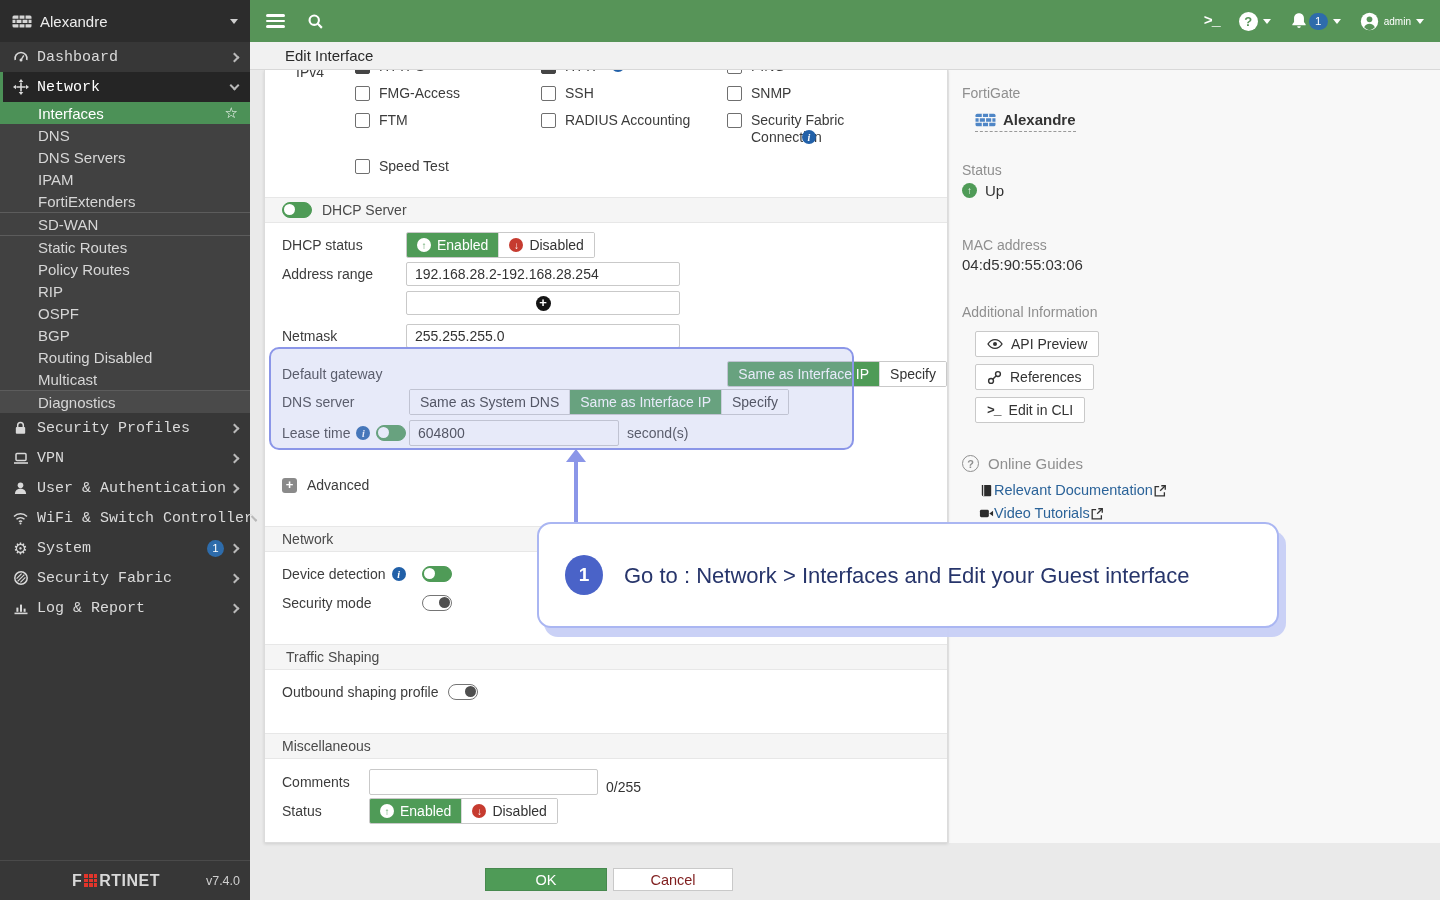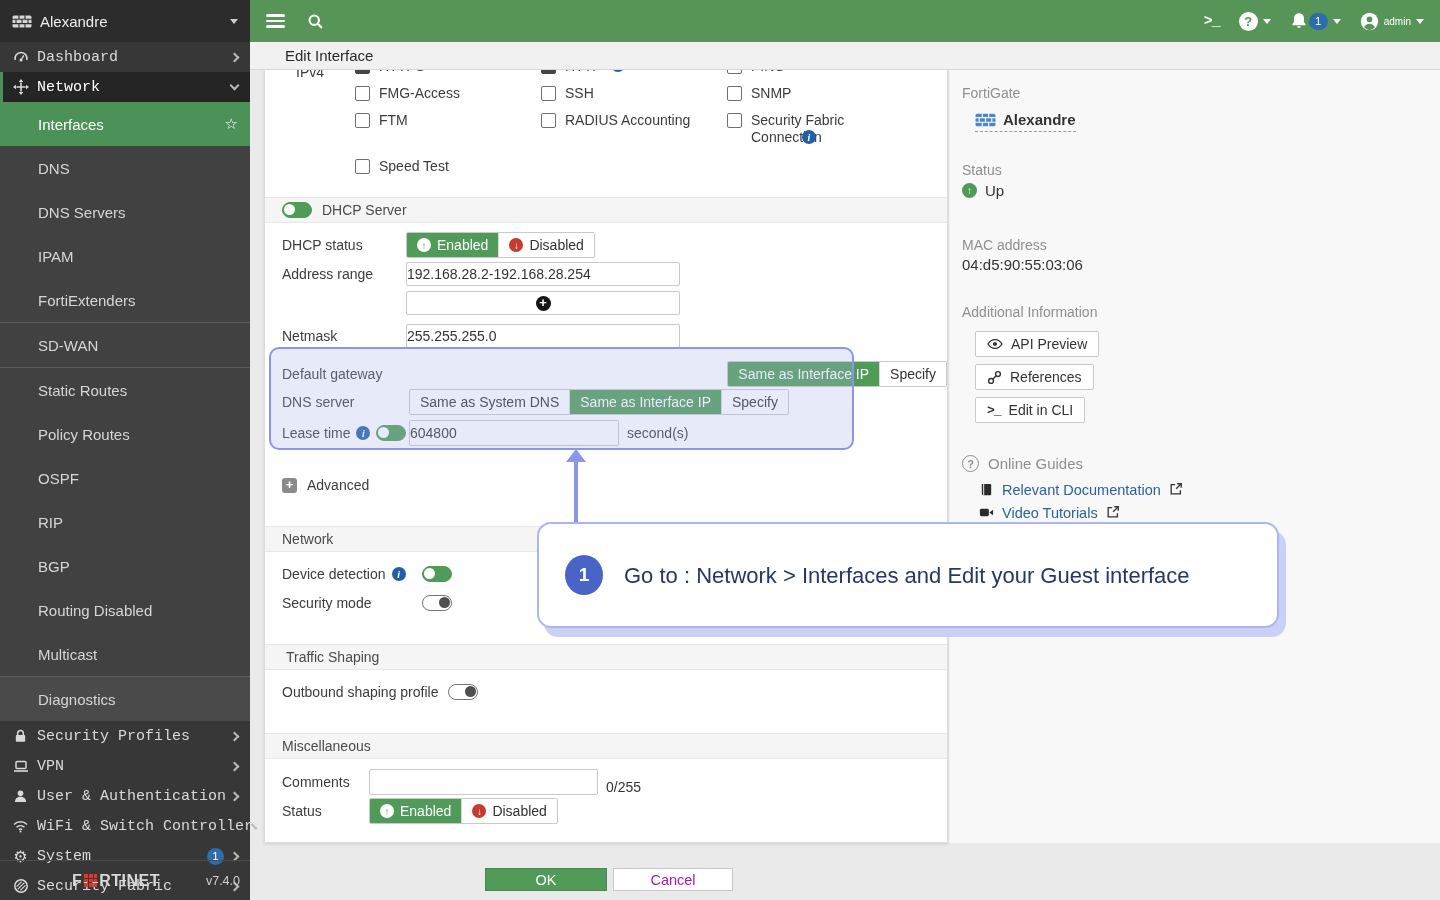--- a/index.html
+++ b/index.html
@@ -13,21 +13,21 @@
   .caret { width:0; height:0; border-left:4px solid transparent; border-right:4px solid transparent; border-top:5px solid #cfcfcf; display:inline-block; }
   .sb-header .caret { margin-left:auto; }
   .nav-item { height:30px; display:flex; align-items:center; padding:0 12px; color:#dadada; font-size:15px; cursor:pointer; }
   .nav-item .nicon { width:17px; height:17px; margin-right:8px; display:inline-flex; align-items:center; justify-content:center; color:#d9d9d9; font-size:16px; }
   .nav-item .nlabel { flex:1; white-space:nowrap;font-family:Liberation Mono, monospace; }
   .chev { display:inline-block; width:7px; height:7px; border:solid #b9b9b9; border-width:0 2px 2px 0; }
   .chev.r { transform:rotate(-45deg); }
   .chev.d { transform:rotate(45deg); margin-top:-3px; }
   .nav-item.active-parent { background:#252525; border-left:3px solid #4c9157; padding-left:9px; color:#fff; }
   .submenu { background:#414141; }
-  .sub-item { height:44px; display:flex; align-items:center; padding:0 12px 0 38px; color:#d6d6d6; font-size:15px; cursor:pointer; }
+  .sub-item { height:22px; display:flex; align-items:center; padding:0 12px 0 38px; color:#d6d6d6; font-size:15px; cursor:pointer; }
   .sub-item.sel { background:#4c9157; color:#fff; }
   .sub-item .star { margin-left:auto; font-size:15px; color:#fff; }
   .sub-item.lighter { background:#4a4a4a; }
   .sdiv { border-top:1px solid #5c5c5c; }
   .badge { min-width:17px; height:17px; border-radius:9px; background:#2e6cab; color:#fff; font-size:11.5px; display:inline-flex; align-items:center; justify-content:center; padding:0 4px; margin-right:7px; }
   .sb-footer { position:absolute; bottom:0; left:0; width:250px; border-top:1px solid #4a4a4a; height:40px; display:flex; align-items:center; }
   .logo { display:flex; align-items:center; gap:2px; margin-left:72px; }
   .logo .ltxt { color:#d8d8d8; font-size:16px; font-weight:700; letter-spacing:0.5px; }
   .logo-grid { width:13px; height:13px; display:grid; grid-template-columns:repeat(3,1fr); grid-template-rows:repeat(3,1fr); gap:1px; }
   .logo-grid span { background:#e2352b; }
@@ -73,43 +73,43 @@
   .tg::after { content:""; position:absolute; width:11px; height:11px; border-radius:50%; background:#4f4f4f; right:1px; top:1px; }
   .tg.on { background:#4f9b57; border-color:#4f9b57; }
   .tg.on::after { background:#fff; left:1px; right:auto; }
   .segctl { display:inline-flex; border:1px solid #c9c9c9; background:#fff; border-radius:2px; overflow:hidden; }
   .seg { display:inline-flex; align-items:center; gap:6px; padding:0 10px; height:24px; font-size:14px; color:#333; background:#fff; border-right:1px solid #d9d9d9; cursor:pointer; white-space:nowrap; }
   .seg:last-child { border-right:none; }
   .seg.selected { background:#4f9b57; color:#fff; }
   .circ-ic { width:14px; height:14px; border-radius:50%; display:inline-flex; align-items:center; justify-content:center; font-size:10px; font-weight:700; flex:none; }
   .circ-ic.up { background:#fff; color:#4f9b57; }
   .circ-ic.down { background:#c63b2f; color:#fff; }
-  .tinput { border:1px solid #c9c9c9; border-radius:2px; height:24px; font-size:14px; color:#333; padding:0 0; font-family:"Liberation Sans",sans-serif; background:#fff; }
+  .tinput { border:1px solid #c9c9c9; border-radius:2px; height:24px; font-size:14px; color:#333; padding:0 8px; font-family:"Liberation Sans",sans-serif; background:#fff; }
   .addbox { width:274px; height:24px; border:1px solid #c9c9c9; border-radius:2px; display:flex; align-items:center; justify-content:center; background:#fff; cursor:pointer; }
   .plus-circle { width:15px; height:15px; border-radius:50%; background:#141414; color:#fff; font-size:13px; font-weight:700; display:inline-flex; align-items:center; justify-content:center; line-height:0; }
   .plus-square { width:15px; height:15px; border-radius:3px; background:#8a8a8a; color:#fff; font-size:13px; font-weight:700; display:inline-flex; align-items:center; justify-content:center; line-height:0; }
   .hl-box { position:absolute; left:4px; top:277px; width:585px; height:103px; border:2.5px solid #8b96e8; border-radius:10px; background:rgba(170,180,235,0.28); z-index:5; pointer-events:none; }
   .counter { font-size:14px; color:#333; margin-left:8px; align-self:flex-end; }
   .unit { margin-left:8px; }
 
   .okbtn { position:absolute; left:235px; top:798px; width:122px; height:23px; background:#4f9b57; color:#fff; border:1px solid #47894f; font-size:14.5px; display:flex; align-items:center; justify-content:center; cursor:pointer; }
-  .cancelbtn { position:absolute; left:363px; top:798px; width:120px; height:23px; background:#fff; color:#a21caf; border:1px solid #c9c9c9; font-size:14.5px; display:flex; align-items:center; justify-content:center; cursor:pointer; }
+  .cancelbtn { position:absolute; left:363px; top:798px; width:120px; height:23px; background:#fff; color:#7f1d1d; border:1px solid #c9c9c9; font-size:14.5px; display:flex; align-items:center; justify-content:center; cursor:pointer; }
 
   
   .glabel { color:#8f8f8f; font-size:14px; }
   .rp-device { display:inline-flex; align-items:center; gap:7px; margin:10px 0 0 13px; border-bottom:1px dashed #9a9a9a; padding-bottom:3px; cursor:pointer; }
   .rp-device span { font-size:15px; font-weight:700; color:#333; }
   .rp-up { display:flex; align-items:center; gap:8px; margin-top:4px; }
   .rp-up .ucirc { width:15px; height:15px; border-radius:50%; background:#4f9b57; color:#fff; font-size:10px; font-weight:700; display:inline-flex; align-items:center; justify-content:center; }
   .rp-up span.v { font-size:15px; color:#333; }
   .rp-val { font-size:15px; color:#333; margin-top:3px; }
   .rp-btn { display:inline-flex; align-items:center; gap:8px; border:1px solid #c9c9c9; background:#fff; border-radius:2px; height:26px; padding:0 11px; font-size:14px; color:#333; margin:7px 0 0 13px; cursor:pointer; width:fit-content; }
   .guides { display:flex; align-items:center; gap:9px; margin-top:32px; }
   .qcirc { width:17px; height:17px; border-radius:50%; border:1.5px solid #8f8f8f; color:#8f8f8f; font-size:11px; font-weight:700; display:inline-flex; align-items:center; justify-content:center; }
-  .rp-link { display:flex; align-items:flex-start; gap:8px; margin:10px 0 0 17px; cursor:pointer; }
+  .rp-link { display:flex; align-items:flex-end; margin:10px 0 0 17px; cursor:pointer; }
   .rp-link span.lt { font-size:14.5px; color:#2b6399; }
 
   
   .arrow-stem { position:absolute; left:324px; top:391px; width:4px; height:62px; background:#8b96e8; z-index:19; }
   .arrow-head { position:absolute; left:316px; top:379px; width:0; height:0; border-left:10px solid transparent; border-right:10px solid transparent; border-bottom:13px solid #8b96e8; z-index:19; }
   .callout { position:absolute; left:287px; top:452px; width:742px; height:106px; background:#fff; border:2px solid #aab6f2; border-radius:14px; box-shadow:7px 9px 0 rgba(199,207,246,0.95); z-index:20; display:flex; align-items:center; padding:0 26px; gap:21px; }
   .co-num { width:38px; height:40px; border-radius:50%; background:#4a63c8; color:#fff; font-size:19px; font-weight:700; display:flex; align-items:center; justify-content:center; flex:none; }
   .co-text { font-size:22px; color:#27356b; line-height:1.5; width:580px; font-weight:500; }
 </style>
 </head>
@@ -171,24 +171,24 @@
         <span>SD-WAN</span>
       </div>
     <div class="sdiv"></div>
     <div class="sub-item">
         <span>Static Routes</span>
       </div>
     <div class="sub-item">
         <span>Policy Routes</span>
       </div>
     <div class="sub-item">
+        <span>RIP</span>
+      </div>
+    <div class="sub-item">
         <span>OSPF</span>
-      </div>
-    <div class="sub-item">
-        <span>RIP</span>
       </div>
     <div class="sub-item">
         <span>BGP</span>
       </div>
     <div class="sub-item">
         <span>Routing Disabled</span>
       </div>
     <div class="sub-item">
         <span>Multicast</span>
       </div>

